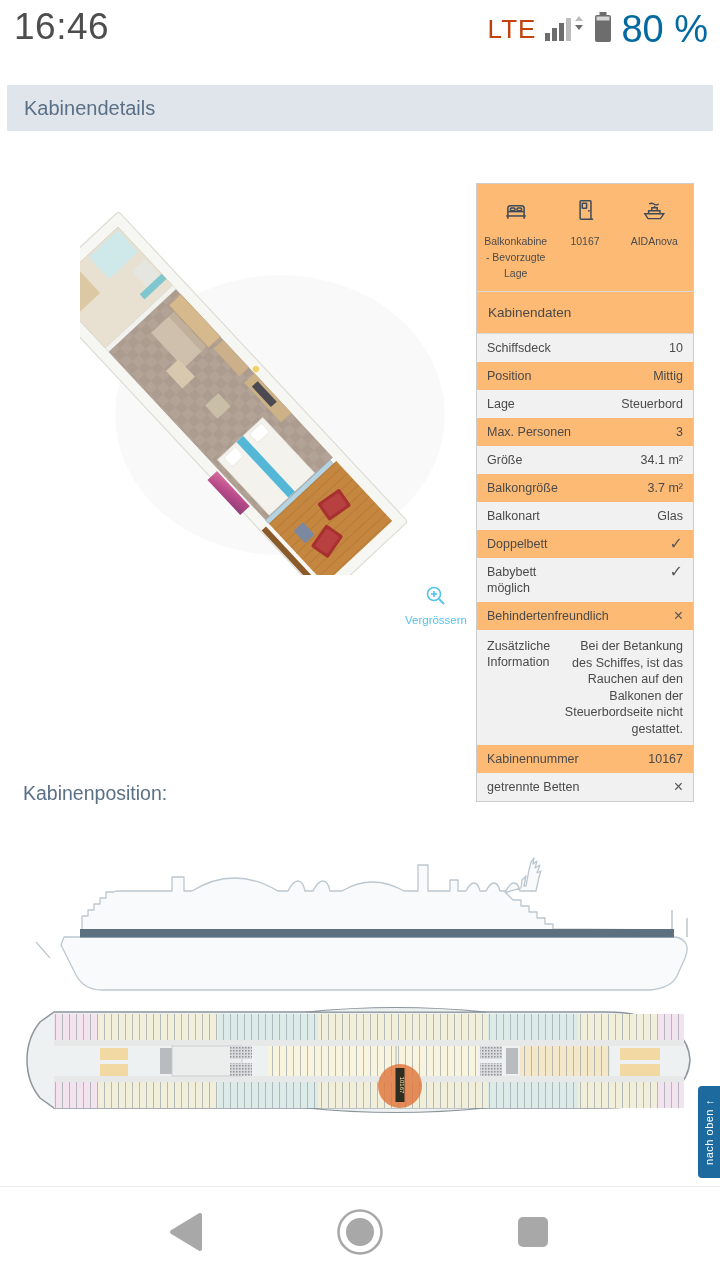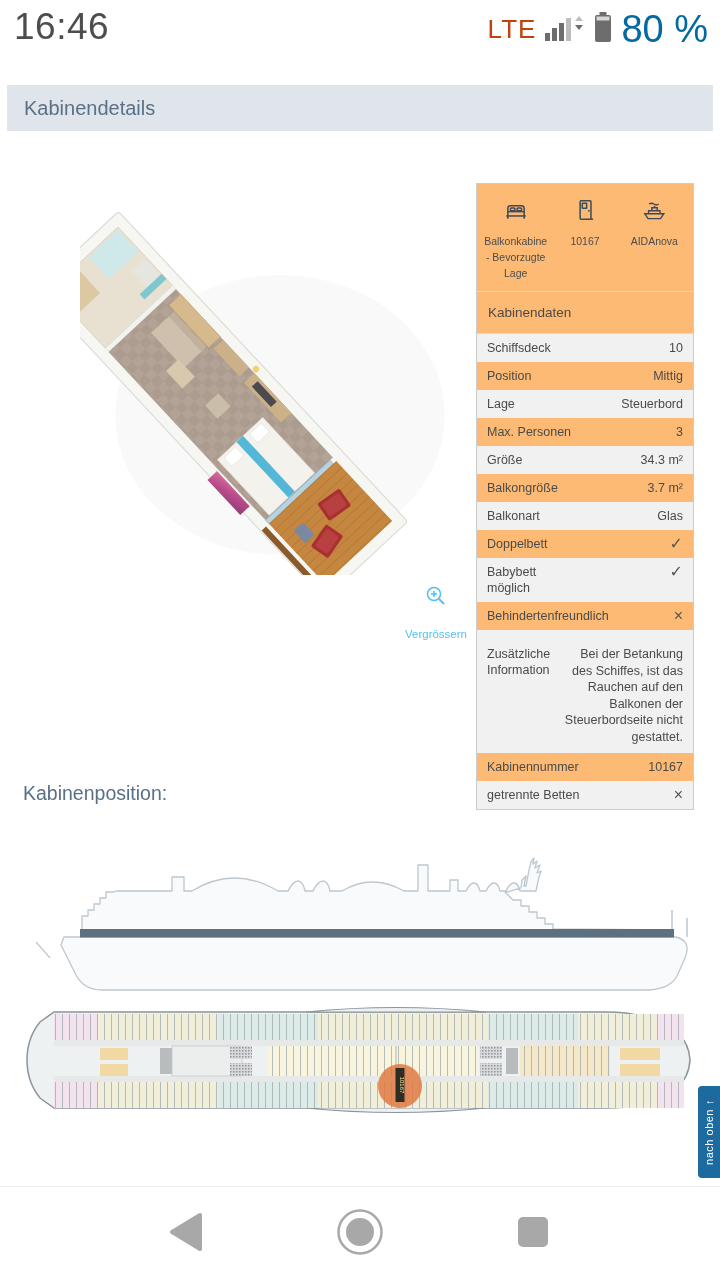--- a/index.html
+++ b/index.html
@@ -19,21 +19,21 @@
   .headerbar{
     position:absolute;left:7px;top:85px;width:706px;height:46px;
     background:#dfe5ea;display:flex;align-items:center;
   }
   .headerbar .title{font-size:20px;color:#5a7086;padding-left:17px;}
   
   .cabin-figure{position:absolute;left:80px;top:185px;width:390px;height:390px;}
   .zoom-link{
     position:absolute;left:392px;top:584px;width:88px;text-align:center;cursor:pointer;
   }
-  .zoom-link .zl-text{display:block;margin-top:16px;font-size:11.5px;color:#53c2ef;}
+  .zoom-link .zl-text{display:block;margin-top:2px;font-size:11.5px;color:#53c2ef;}
   
   .info-card{
     position:absolute;left:476px;top:183px;width:218px;background:#fdba74;
     border:1px solid #cccccc;box-sizing:border-box;
   }
   .summary{display:flex;padding:13px 4px 10px;}
   .summary-item{flex:1 1 33%;display:flex;flex-direction:column;align-items:center;text-align:center;}
   .summary-item .s-label{font-size:10.5px;color:#4c4c4c;line-height:1.5;margin-top:7px;padding:0 2px;}
   .card-divider{border-top:1px solid #d9d9d9;}
   .section-title{font-size:13.5px;font-weight:normal;color:#4a4a4a;padding:13px 11px;border-bottom:1px solid #d9d9d9;}
@@ -41,21 +41,21 @@
   .kv{
     display:flex;align-items:flex-start;justify-content:space-between;
     padding:6px 10px;min-height:15px;font-size:12.5px;color:#4a4a4a;line-height:16px;
   }
   .rows .kv:nth-child(odd){background:#f1f1f1;}
   .kv .k{text-align:left;}
   .kv .v{text-align:right;flex:1 1 auto;padding-left:8px;}
   .kv .v.val-glyph{font-size:16px;color:#555;}
   .kv--wraplabel{align-items:flex-start;}
   .kv--wraplabel .k{max-width:78px;}
-  .kv--multiline{align-items:flex-start;padding-top:16px;padding-bottom:8px;}
+  .kv--multiline{align-items:flex-start;padding-top:8px;padding-bottom:8px;}
   .kv--multiline .k{max-width:86px;}
   .kv--multiline .v{line-height:16.5px;}
   
   .position-title{position:absolute;left:23px;top:782px;font-size:19.5px;color:#5a7086;}
   .ship-svg{position:absolute;left:24px;top:846px;width:674px;height:158px;}
   .deck-svg{position:absolute;left:20px;top:1002px;width:676px;height:118px;}
   
   .nach-oben{
     position:absolute;right:0;top:1086px;width:22px;height:92px;
     background:#1d6b9e;border-radius:4px 0 0 4px;cursor:pointer;
@@ -241,21 +241,21 @@
     <div class="kv">
       <span class="k">Lage</span>
       <span class="v">Steuerbord</span>
     </div>
     <div class="kv">
       <span class="k">Max. Personen</span>
       <span class="v">3</span>
     </div>
     <div class="kv">
       <span class="k">Größe</span>
-      <span class="v">34.3 m²</span>
+      <span class="v">34.1 m²</span>
     </div>
     <div class="kv">
       <span class="k">Balkongröße</span>
       <span class="v">3.7 m²</span>
     </div>
     <div class="kv">
       <span class="k">Balkonart</span>
       <span class="v">Glas</span>
     </div>
     <div class="kv">

